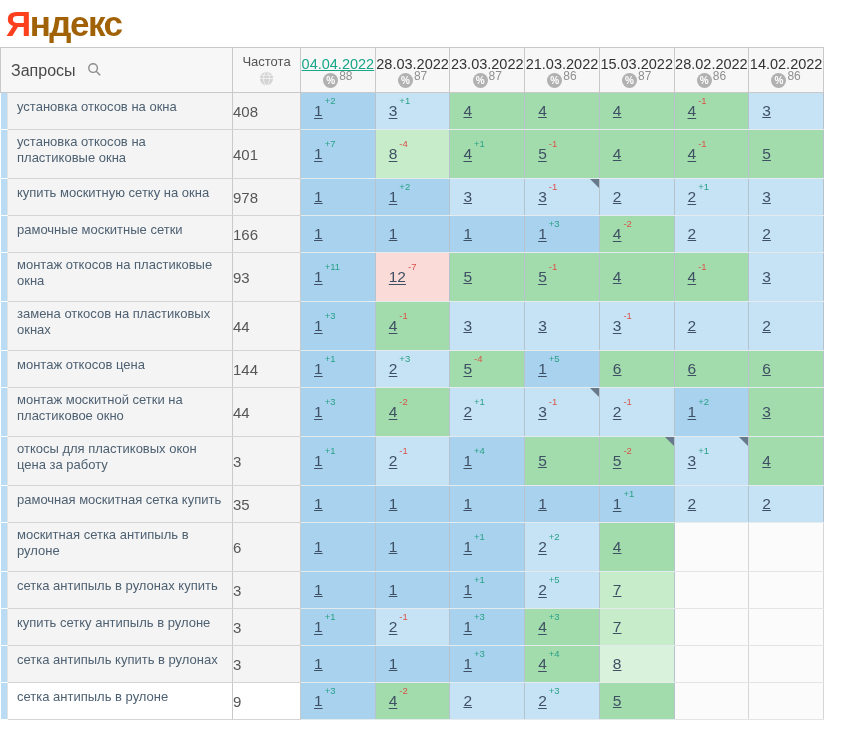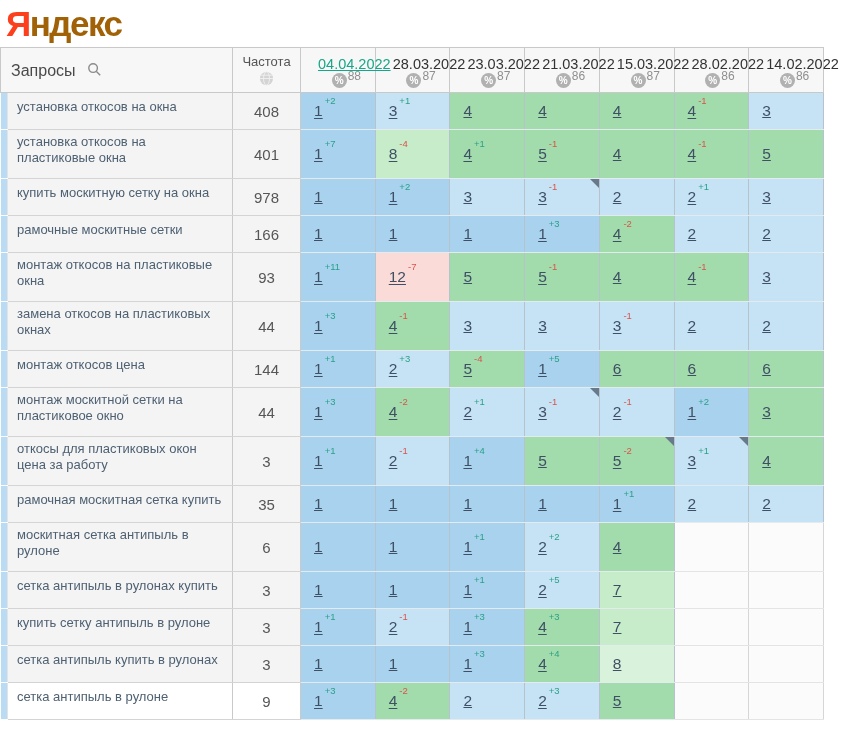--- a/index.html
+++ b/index.html
@@ -17,33 +17,33 @@
   thead th {
     height:45px; background:#f7f7f7; font-weight:400; vertical-align:middle;
     border:1px solid #c9c9c9; padding:0;
   }
   th.queries { text-align:left; padding-left:10px; font-size:16px; color:#4a4a4a; }
   th.queries .qlabel { vertical-align:middle; }
   th.queries svg { vertical-align:middle; margin-left:7px; margin-top:-2px; }
   th.freq { font-size:13px; color:#555; text-align:center; }
   th.freq .flabel { display:block; padding-top:3px; }
   th.freq svg { display:inline-block; margin-top:2px; }
-  th.date { font-size:14.5px; color:#333; text-align:center; padding-top:3px;padding-left:17px; }
+  th.date { font-size:14.5px; color:#333; text-align:center; padding-top:3px; }
   th.date a { color:#333; text-decoration:none; cursor:pointer; }
   th.date.selected a { color:#18a689; text-decoration:underline; }
   .pct-row { margin-top:0px; line-height:15px; white-space:nowrap; }
   .pct-badge { display:inline-block; width:15px; height:15px; border-radius:50%;
     background:#b1b1b1; color:#fff; font-size:10px; line-height:15px; text-align:center; font-weight:700; }
   .pct-num { font-size:12px; color:#8f8f8f; vertical-align:top; position:relative; top:-3px; margin-left:1px; }
 
   tbody td { height:37px; vertical-align:middle; }
   td.strip { background:#b9dcf4; border-right:1px solid #e3e3e3; border-bottom:1px solid #fdfdfd; }
   td.kw { background:#f4f4f4; font-size:13px; color:#4e6172; padding:4px 8px 12px 9px;
     line-height:16px; border-right:1px solid #c9c9c9; border-bottom:1px solid #d4d4d4; cursor:pointer; }
-  td.freqv { background:#f4f4f4; font-size:15px; color:#565656; text-align:center;
+  td.freqv { background:#f4f4f4; font-size:15px; color:#565656; 
     border-right:1px solid #c9c9c9; border-bottom:1px solid #d4d4d4; }
   tr.light td.kw, tr.light td.freqv { background:#ffffff; }
 
   td.pos { position:relative; padding-left:13px; font-size:15.5px;
     border-right:1px solid #b6c3cc; border-bottom:1px solid #e3ebef; }
   td.c-b1 { background:#a8d2ee; }
   td.c-b2 { background:#c6e3f5; }
   td.c-g1 { background:#a3dcac; }
   td.c-g2 { background:#c6ecca; }
   td.c-g3 { background:#d9f2dc; }

